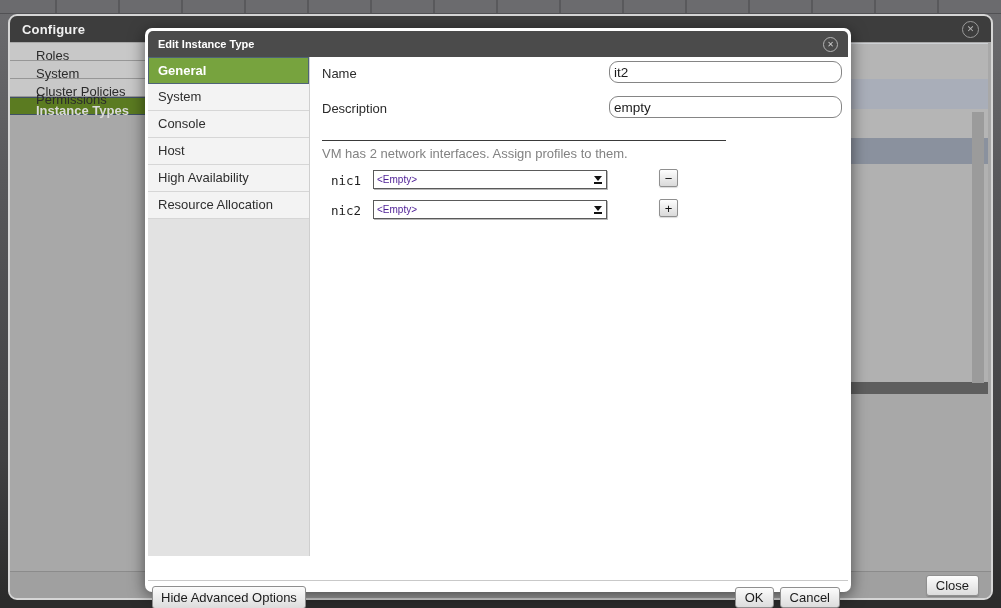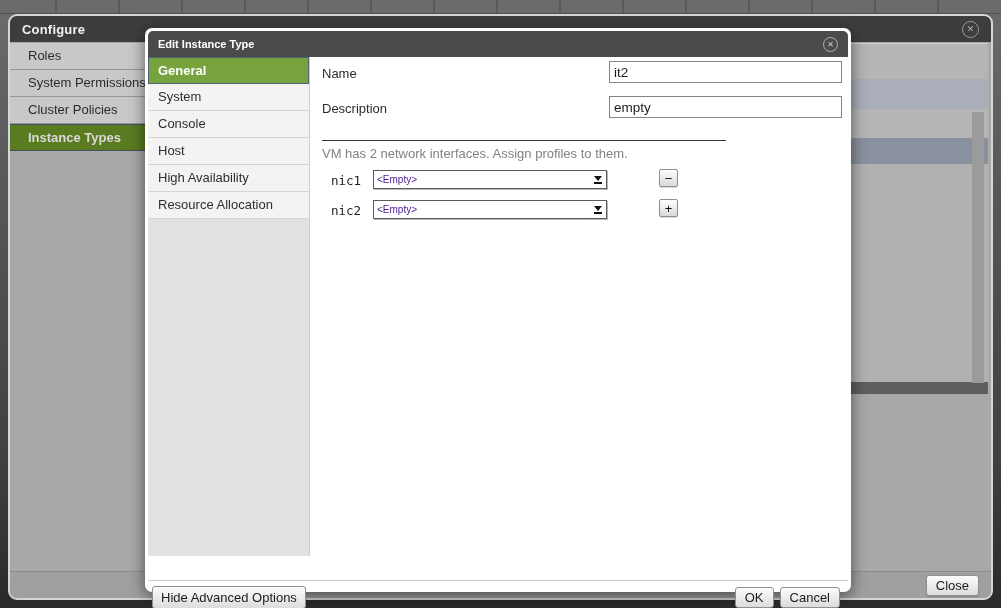--- a/index.html
+++ b/index.html
@@ -32,21 +32,21 @@
     display:flex; align-items:center; padding:0 12px;
   }
   .cfg-title { font-size:13px; font-weight:bold; color:#f1f1f1; letter-spacing:.2px; }
   .circle-close {
     margin-left:auto; width:17px; height:17px; border:1px solid #9a9a9a; border-radius:50%;
     color:#b4b4b4; font-size:9px; line-height:15px; text-align:center; cursor:pointer;
     display:flex; align-items:center; justify-content:center; flex:0 0 auto;
   }
   .cfg-sidebar { position:absolute; left:0; top:27px; width:137px; }
   .cfg-item {
-    height:27px; line-height:26px; padding-left:18px; font-size:13px; color:#2b2b2b;
+    height:18px; line-height:26px; padding-left:26px; font-size:13px; color:#2b2b2b;
     background:#c8c8c8; border-bottom:1px solid #979797; cursor:pointer;
   }
   .cfg-item.selected {
     background:#5b7b21; color:#d9d9d9; font-weight:bold;
     border-top:1px solid #3f5064; border-bottom:1px solid #3f5064;
   }
   
   .cfg-table { position:absolute; left:480px; right:3px; top:27px; height:352px; border-top:1px solid #ced1d5; }
   .t-header  { height:35px; background:#b5b5b5; }
   .t-row-sel1{ height:30px; background:#a9aeb9; }
@@ -86,21 +86,21 @@
   .tab.selected {
     background:#77a33e; color:#ffffff; font-weight:bold;
     border:1px solid #4f6377; padding-left:9px;
   }
   .pane { position:relative; flex:1; background:#fff; }
 
   .f-label { position:absolute; left:12px; font-size:13px; color:#2b2b2b; }
   .f-input {
     position:absolute; left:299px; width:233px; height:22px;
     border:1px solid #858585; font-family:"Liberation Sans", sans-serif;
-    font-size:13.5px; color:#1c1c1c; padding:1px 4px; background:#fff; border-radius:0;
+    font-size:13.5px; color:#1c1c1c; padding:1px 4px; background:#fff; border-radius:9px;
   }
   .sep { position:absolute; left:12px; top:83px; width:404px; border-top:1px solid #3a3a3a; }
   .nic-info { position:absolute; left:12px; top:89px; font-size:13px; color:#828282; }
   .nic-label {
     position:absolute; left:21px; font-family:"DejaVu Sans Mono", monospace;
     font-size:12.5px; color:#1f1f1f;
   }
   .combo {
     position:absolute; left:63px; width:234px; height:19px; background:#fff;
     border:1px solid #5a5a5a; box-shadow:1px 1px 0 rgba(0,0,0,0.28);

